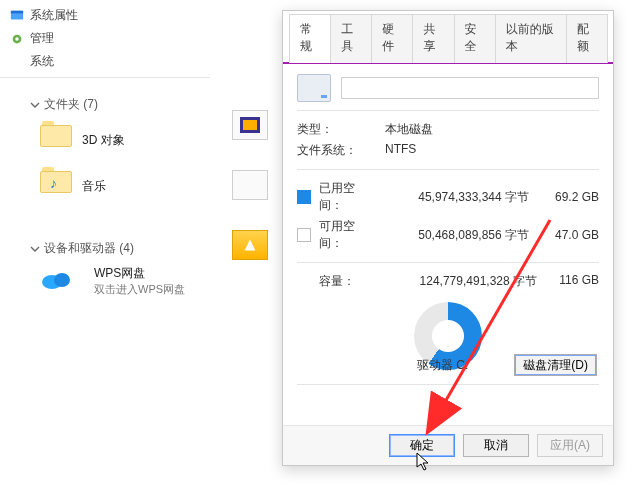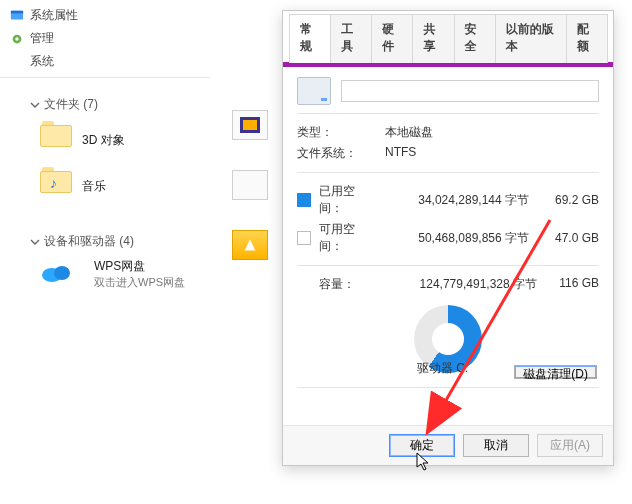--- a/index.html
+++ b/index.html
@@ -16,35 +16,35 @@
   .chev { width: 10px; height: 10px; }
 
   .grid-area { position: absolute; left: 18px; top: 90px; width: 260px; }
   .folder-row { display: flex; align-items: flex-end; gap: 10px; padding: 2px 0 16px 22px; }
   .folder-icon { width: 32px; height: 28px; position: relative; }
   .folder-icon .tab { position: absolute; top: 0; left: 2px; width: 12px; height: 6px; background: #ffe08a; border-radius: 2px 2px 0 0; }
   .folder-icon .body { position: absolute; top: 4px; left: 0; width: 32px; height: 22px; background: #ffe9a8; border: 1px solid #e8c860; border-radius: 2px; }
   .folder-icon.music::after { content: "♪"; position: absolute; left: 10px; top: 8px; color: #2a7bd3; font-size: 14px; }
   .folder-label { font-size: 12px; color: #222; }
 
-  .devices { margin-top: 16px; }
+  .devices { margin-top: 23px; }
   .dev-row { display: flex; align-items: flex-start; gap: 22px; padding: 2px 0 14px 22px; }
   .cloud-icon { width: 32px; height: 28px; display: flex; align-items: center; justify-content: center; }
 
   .col2 { position: absolute; left: 232px; top: 110px; width: 46px; }
   .thumb { width: 36px; height: 30px; margin-bottom: 30px; border: 1px solid #cfcfcf; background: #fafafa; display: flex; align-items: center; justify-content: center; }
   .thumb.app { background: linear-gradient(#ffd34d,#ffb300); border-color: #e0a400; }
 
   
   .dialog { position: absolute; left: 282px; top: 10px; width: 332px; height: 456px; background: #fff; border: 1px solid #c8c8c8; box-shadow: 0 4px 14px rgba(0,0,0,.18); display: flex; flex-direction: column; }
   .dlg-title { display: flex; align-items: center; gap: 6px; padding: 6px 8px; font-size: 12px; color: #222; border-bottom: 1px solid #e8e8e8; }
   .dlg-title .spacer { flex: 1; }
   .dlg-close { width: 28px; height: 20px; display: flex; align-items: center; justify-content: center; color: #555; cursor: pointer; }
 
-  .tabs { display: flex; gap: 0; border-bottom: 5px solid #a21caf; padding: 0 6px; margin-top: 2px; font-weight: bold; }
+  .tabs { display: flex; gap: 0; border-bottom: 2px solid #a21caf; padding: 0 6px; margin-top: 2px; }
   .tab-btn { padding: 6px 10px 7px; font-size: 12px; color: #444; background: #f4f4f4; border: 1px solid #d8d8d8; border-bottom: none; margin-right: -1px; position: relative; top: 1px; cursor: pointer; }
   .tab-btn.active { background: #fff; border-bottom: 1px solid #fff; }
 
   .tab-body { flex: 1; padding: 10px 14px 6px; overflow: hidden; position: relative; }
   .drive-row { display: flex; align-items: center; gap: 10px; margin-bottom: 8px; }
   .drive-glyph { width: 34px; height: 28px; background: #e9eef5; border: 1px solid #b8c4d4; border-radius: 2px; position: relative; }
   .drive-glyph::after { content: ""; position: absolute; right: 3px; bottom: 3px; width: 6px; height: 3px; background: #6aa4ff; }
   .drive-name-box { flex: 1; height: 22px; border: 1px solid #cfcfcf; background: #fff; }
 
   .kv { display: flex; gap: 24px; font-size: 12px; color: #333; padding: 2px 0; }
@@ -61,21 +61,21 @@
 
   .cap-row { display: flex; font-size: 12px; color: #333; padding: 2px 0; }
   .cap-row .label { width: 80px; padding-left: 22px; }
   .cap-row .bytes { flex: 1; text-align: right; padding-right: 8px; }
   .cap-row .human { width: 54px; text-align: right; }
 
   .donut-wrap { display: flex; align-items: center; justify-content: center; padding: 4px 0 0; position: relative; height: 84px; }
   .donut { width: 68px; height: 68px; border-radius: 50%; background: conic-gradient(#1e88e5 0 215deg, #e8e8e8 215deg 360deg); position: relative; }
   .donut::after { content: ""; position: absolute; inset: 18px; background: #fff; border-radius: 50%; }
   .drvlabel { position: absolute; left: 120px; bottom: 2px; font-size: 12px; color: #333; }
-  .cleanup-btn { position: absolute; right: 2px; bottom: 0; height: 14px; padding: 0 8px; font-size: 12px; background: #f3f3f3; border: 1px solid #adadad; box-shadow: 0 0 0 1px #7aa8ff inset; cursor: pointer; }
+  .cleanup-btn { position: absolute; right: 2px; bottom: 0; height: 22px; padding: 0 8px; font-size: 12px; background: #f3f3f3; border: 1px solid #adadad; box-shadow: 0 0 0 1px #7aa8ff inset; cursor: pointer; }
 
   .dlg-buttons { display: flex; justify-content: flex-end; gap: 8px; padding: 8px 10px; border-top: 1px solid #e6e6e6; background: #f7f7f7; }
   .dlg-buttons button { min-width: 66px; height: 23px; font-size: 12px; background: #f0f0f0; border: 1px solid #b5b5b5; cursor: pointer; }
   .dlg-buttons button.primary { border-color: #4a90ff; box-shadow: 0 0 0 1px #8fb8ff inset; }
   .dlg-buttons button:disabled { color: #9a9a9a; border-color: #cfcfcf; background: #f4f4f4; cursor: default; }
 
   
   .arrow-svg { position: absolute; left: 280px; top: 200px; width: 320px; height: 270px; pointer-events: none; }
 
   .cursor { position: absolute; left: 416px; top: 452px; width: 14px; height: 20px; pointer-events: none; }
@@ -197,21 +197,21 @@
       <div class="kv">
           <span class="k">文件系统：</span>
           <span>NTFS</span>
         </div>
 
       <div class="sep"></div>
 
       <div class="usage-row">
         <span class="sw used"></span>
         <span class="label">已用空间：</span>
-        <span class="bytes">34,024,289,144 字节</span>
+        <span class="bytes">45,974,333,344 字节</span>
         <span class="human">69.2 GB</span>
       </div>
       <div class="usage-row">
         <span class="sw free"></span>
         <span class="label">可用空间：</span>
         <span class="bytes">50,468,089,856 字节</span>
         <span class="human">47.0 GB</span>
       </div>
 
       <div class="sep"></div>

